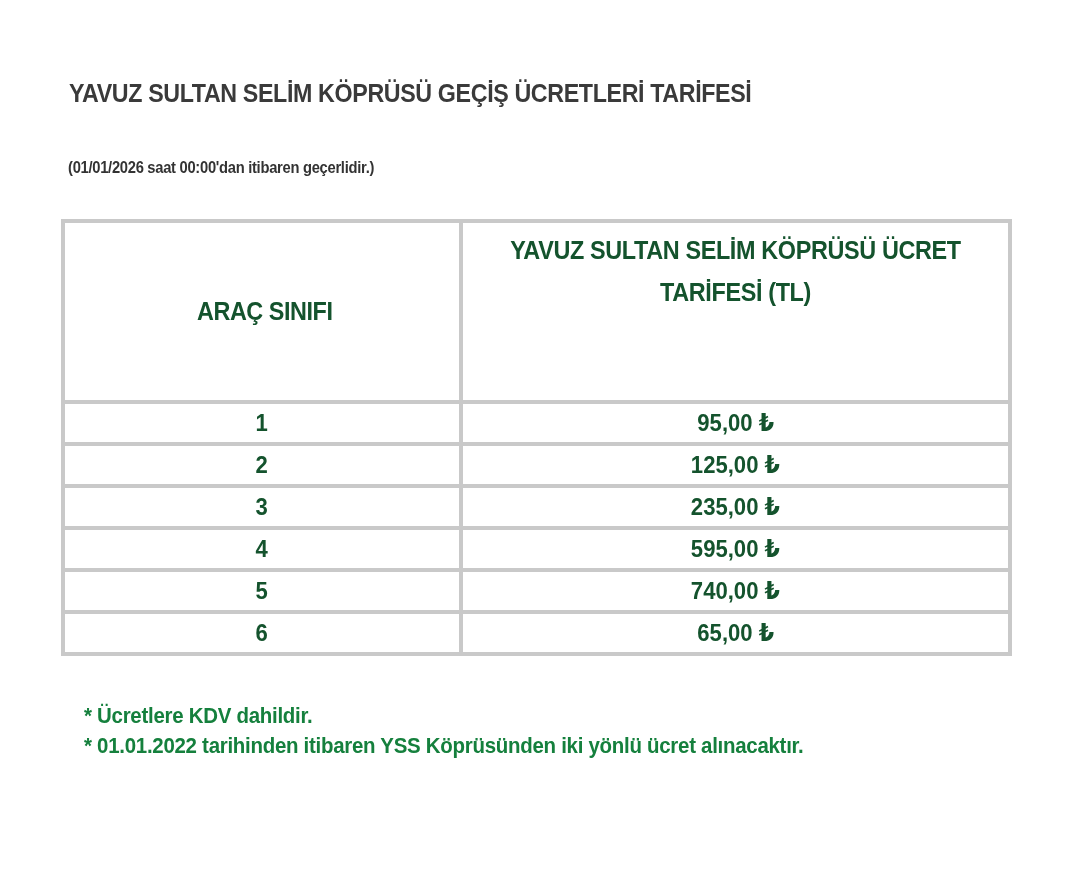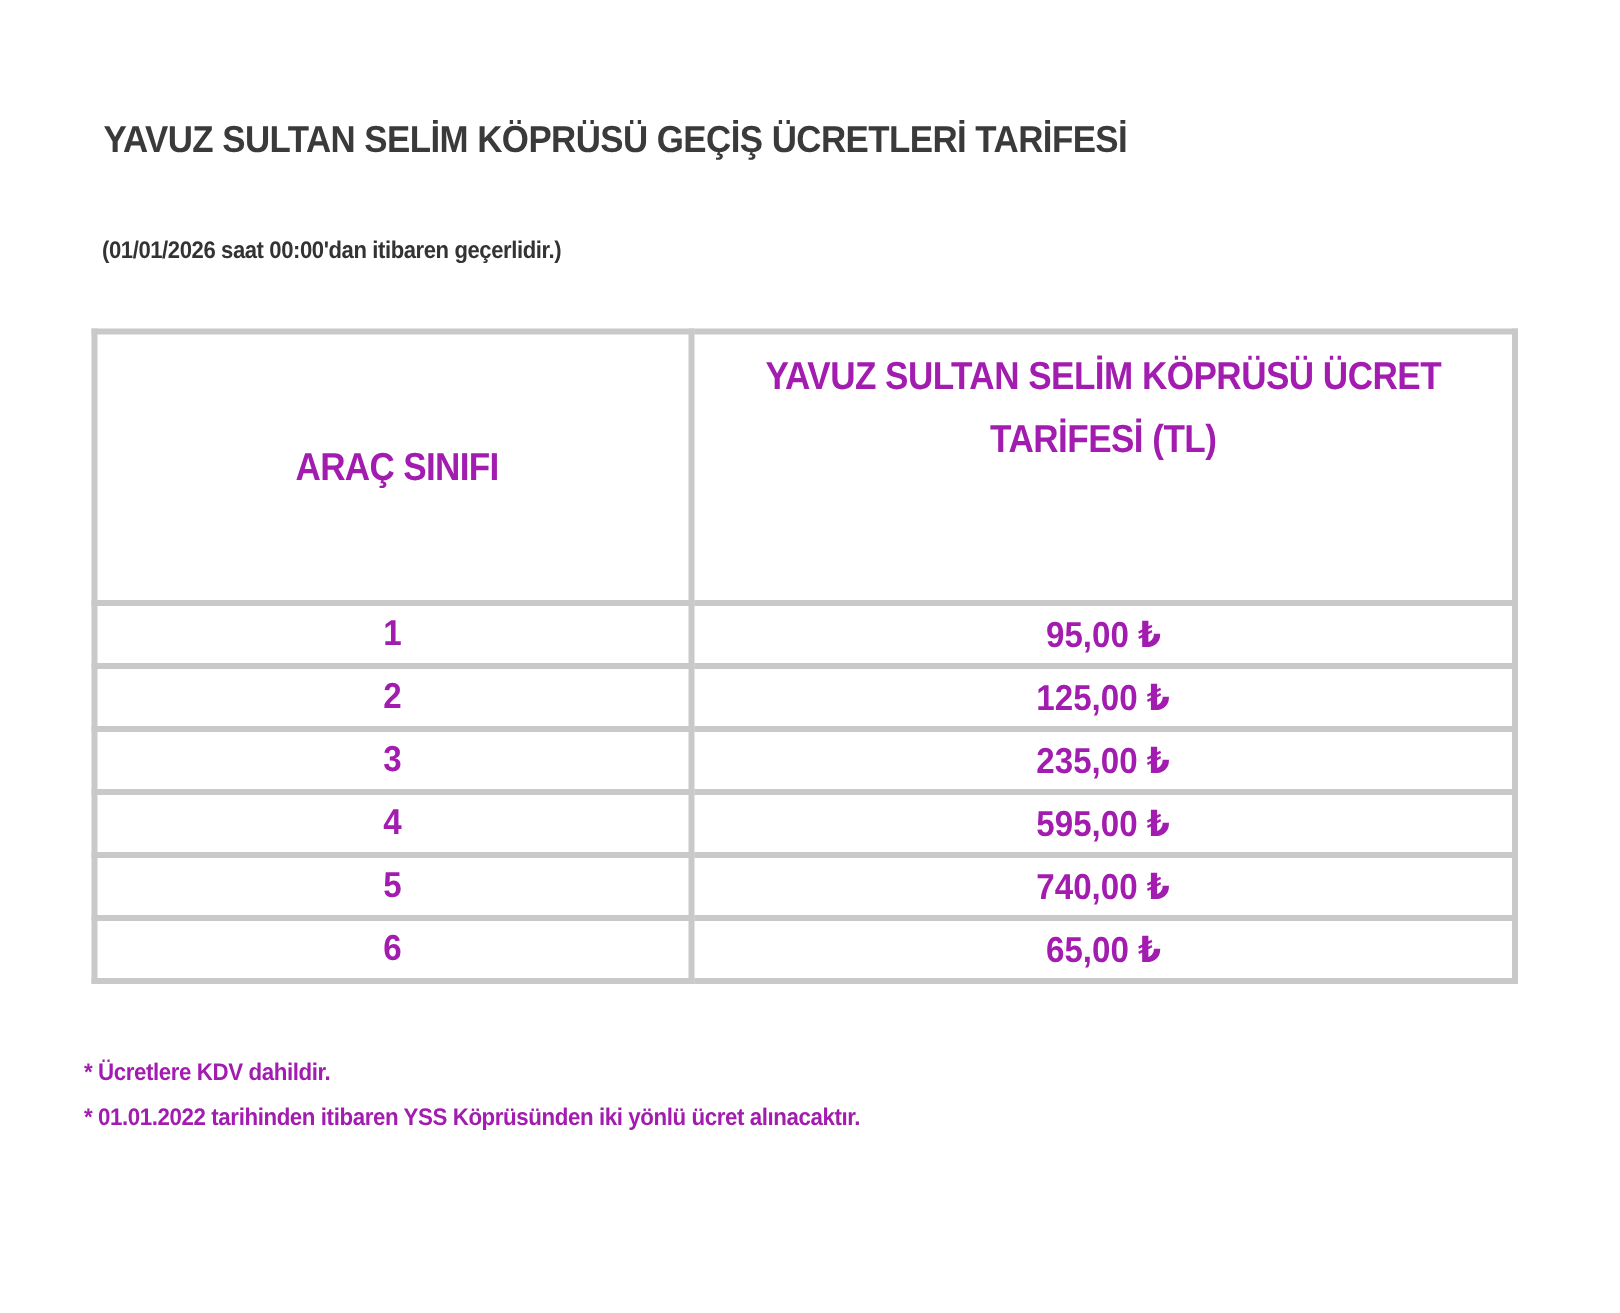--- a/index.html
+++ b/index.html
@@ -44,21 +44,21 @@
       left: 61px;
       top: 219px;
       width: 951px;
       border-collapse: collapse;
       table-layout: fixed;
     }
     .tariff-table td, .tariff-table th {
       border: 4px solid #c9c9c9;
       padding: 0;
       font-weight: bold;
-      color: #a21caf;
+      color: #14532d;
     }
     .col-class { width: 398px; }
     .col-fee { width: 549px; }
     .head-row th {
       height: 171px;
       vertical-align: top;
     }
     .head-class {
       text-align: center;
       vertical-align: middle !important;
@@ -85,25 +85,25 @@
       height: 38px;
       text-align: center;
       font-size: 24px;
     }
     .data-row td span {
       display: inline-block;
       transform: scaleX(0.92);
     }
     .footnotes {
       position: absolute;
-      left: 56px;
+      left: 84px;
       top: 705px;
-      font-size: 16px;
+      font-size: 22px;
       font-weight: bold;
-      color: #a21caf;
+      color: #15803d;
       letter-spacing: -0.3px;
     }
     .footnote {
       white-space: nowrap;
       height: 30px;
       line-height: 22px;
       transform: scaleX(0.93);
       transform-origin: left top;
     }
   </style>

